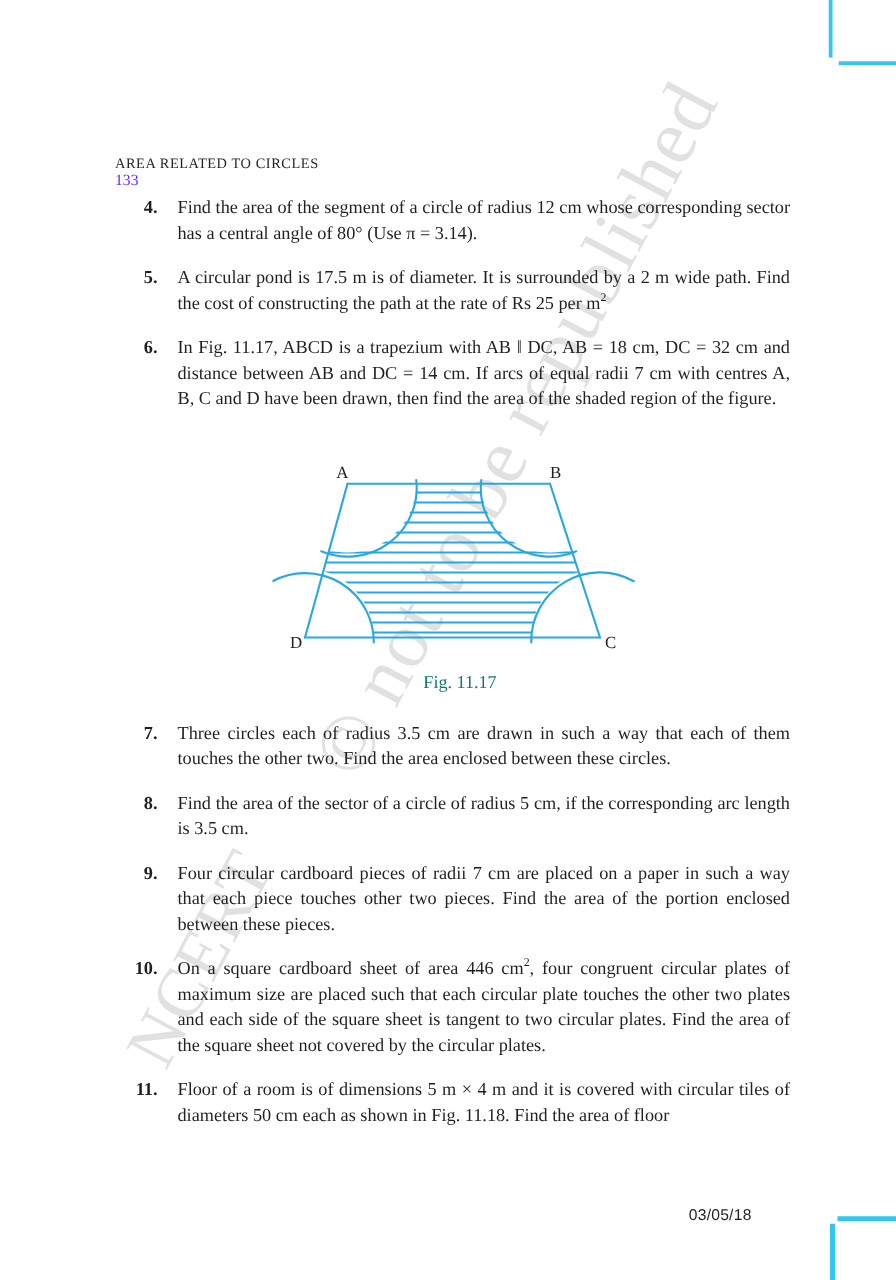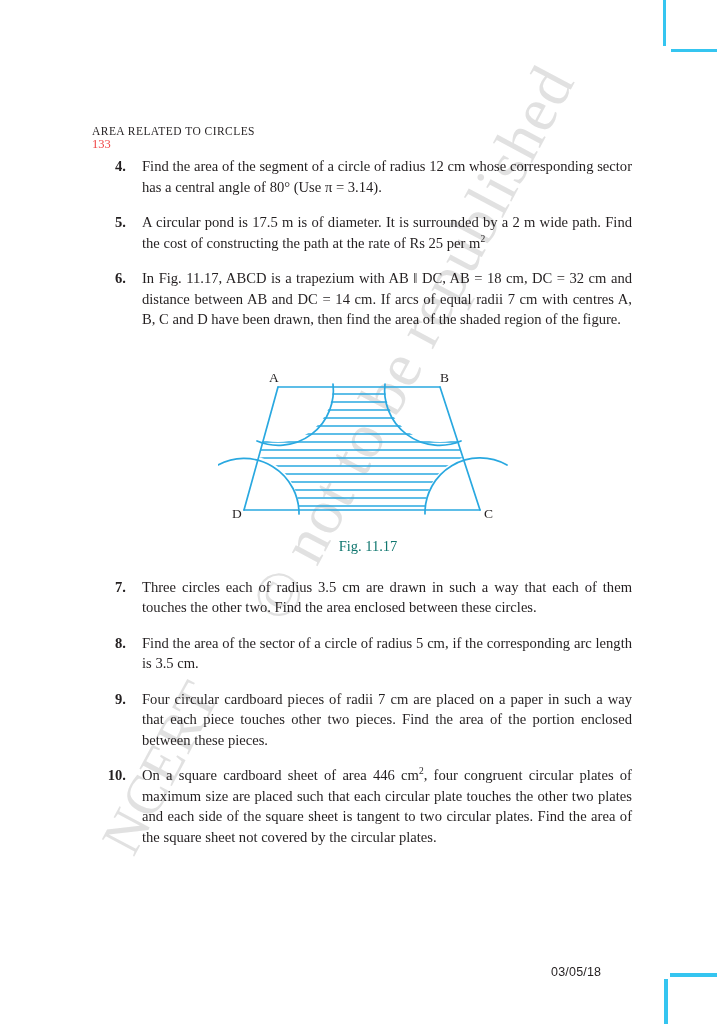--- a/index.html
+++ b/index.html
@@ -71,21 +71,21 @@
   }
   .runhead-title {
     font-size: 11.5px;
     letter-spacing: .45px;
     font-variant: small-caps;
     text-transform: uppercase;
     color: #231f20;
   }
   .runhead-page {
     font-size: 12.5px;
-    color: #ef4444;
+    color: #6d28d9;
   }
 
   
   .qlist {
     position: absolute;
     left: 92px;
     top: 156px;
     width: 540px;
   }
   .qitem {
@@ -197,20 +197,24 @@
     <div class="qitem">
       <div class="qnum">9.</div>
       <div class="qbody">Four circular cardboard pieces of radii 7 cm are placed on a paper in such a way that each piece touches other two pieces. Find the area of the portion enclosed between these pieces.</div>
     </div>
 
     <div class="qitem">
       <div class="qnum">10.</div>
       <div class="qbody"><span>On a square cardboard sheet of area 446 cm</span><sup>2</sup><span>, four congruent circular plates of maximum size are placed such that each circular plate touches the other two plates and each side of the square sheet is tangent to two circular plates. Find the area of the square sheet not covered by the circular plates.</span></div>
     </div>
 
+    <div class="qitem">
+      <div class="qnum">11.</div>
+      <div class="qbody">Floor of a room is of dimensions 5 m × 4 m and it is covered with circular tiles of diameters 50 cm each as shown in Fig. 11.18. Find the area of floor</div>
+    </div>
 
   </div>
 
   <div class="figure-wrap">
     <svg width="300" height="205" viewBox="0 0 300 205">
       <defs>
         <clipPath id="shadeClip">
 
           <path d="M 60 29
                    L 222 29

